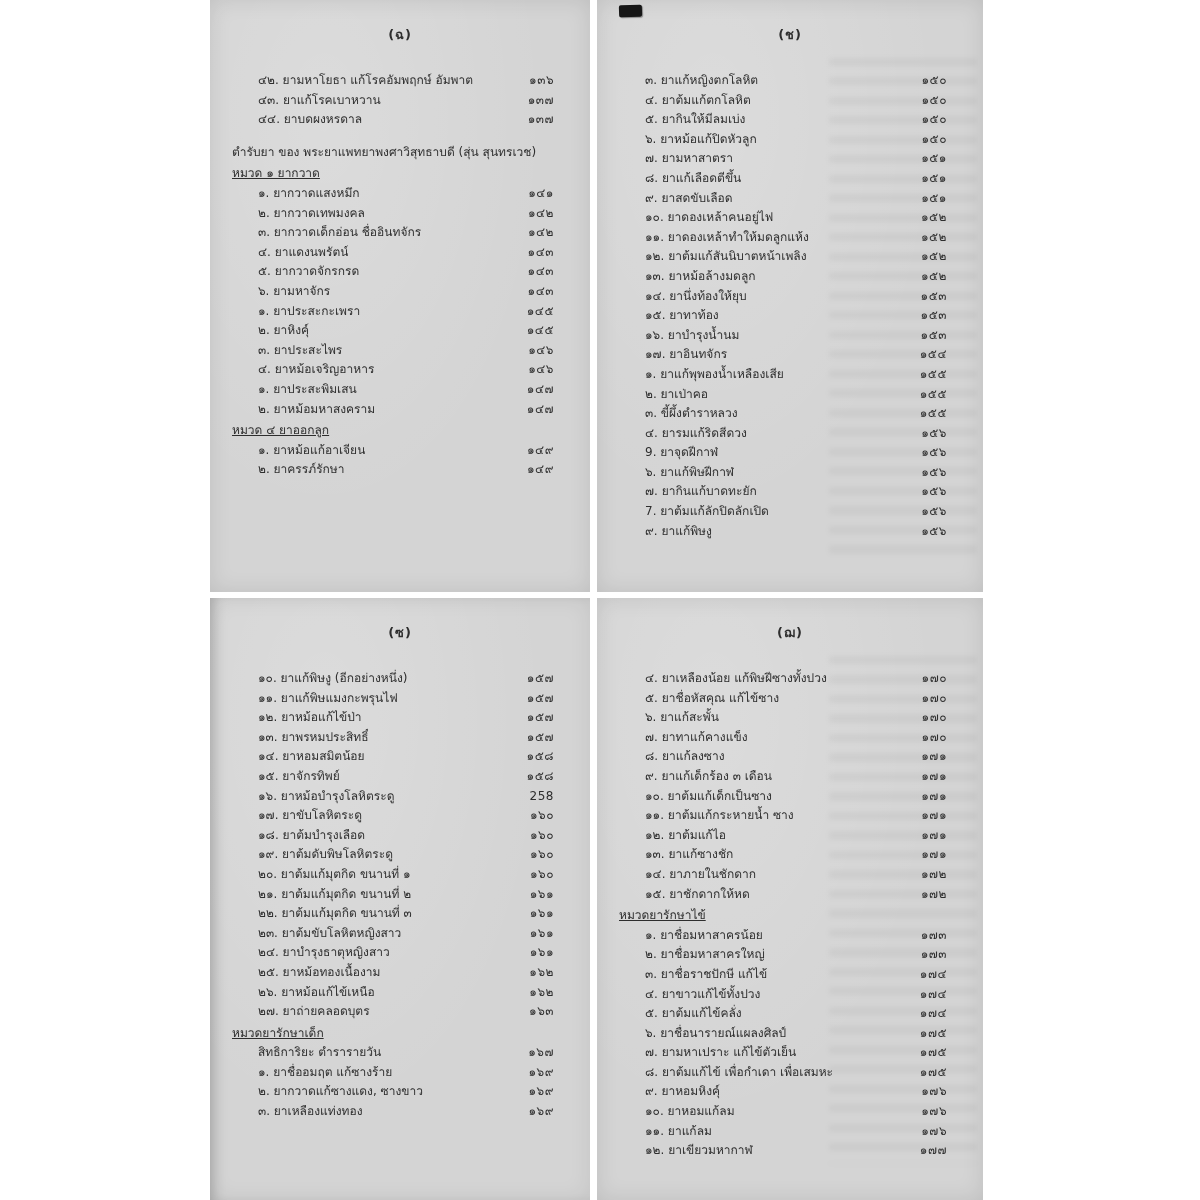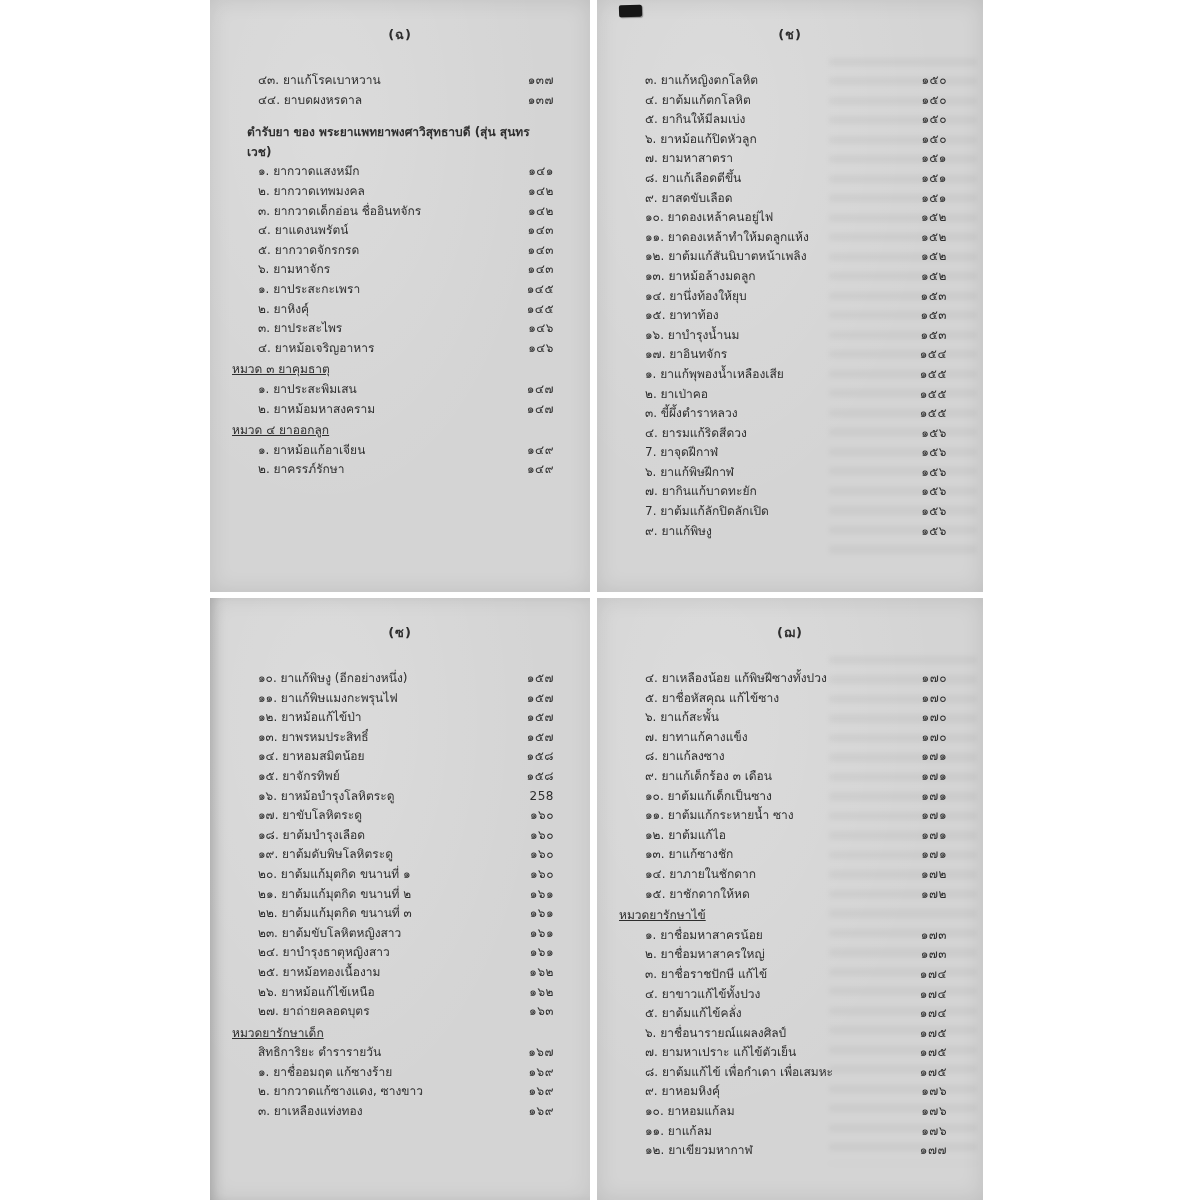--- a/index.html
+++ b/index.html
@@ -21,21 +21,21 @@
   .scan-bl{left:210px;top:598px;width:380px;height:602px;box-shadow:inset 10px 0 14px -8px rgba(0,0,0,0.22), inset 0 0 22px rgba(0,0,0,0.08);}
   .scan-br{left:597px;top:598px;width:386px;height:602px;}
   .page-label{
     text-align:center;margin-top:24px;font-weight:bold;font-size:13px;
     letter-spacing:1px;
   }
   .page-body{padding:26px 36px 0 22px;font-size:12px;line-height:19.6px;position:relative;z-index:2;}
   .row{display:flex;justify-content:space-between;align-items:baseline;}
   .row .entry-text{padding-left:26px;white-space:nowrap;overflow:hidden;}
   .row .entry-page{flex:0 0 auto;padding-left:8px;letter-spacing:0.5px;}
-  .section-title{font-weight:bold;margin-top:13px;margin-left:15px;}
+  .section-title{font-weight:normal;margin-top:13px;}
   .subsection-title{text-decoration:underline;margin-top:2px;}
   
   .ink-mark{
     position:absolute;left:22px;top:5px;width:23px;height:12px;
     background:#161616;border-radius:2px;transform:rotate(-2deg);
     box-shadow:1px 1px 1px rgba(0,0,0,0.35);z-index:3;
   }
   
   .bleed{
     position:absolute;top:58px;right:6px;width:148px;bottom:36px;z-index:1;
@@ -47,28 +47,33 @@
     opacity:0.55;
   }
 </style>
 </head>
 <body>
 
 <div class="scan scan-tl">
   <div class="page-label">(ฉ)</div>
   <div class="page-body">
       <div class="row">
+        <span class="entry-text">๔๒. ยามหาโยธา แก้โรคอัมพฤกษ์ อัมพาต</span>
+        <span class="entry-page">๑๓๖</span>
+      </div>
+      <div class="row">
         <span class="entry-text">๔๓. ยาแก้โรคเบาหวาน</span>
         <span class="entry-page">๑๓๗</span>
       </div>
       <div class="row">
         <span class="entry-text">๔๔. ยาบดผงหรดาล</span>
         <span class="entry-page">๑๓๗</span>
       </div>
       <div class="section-title">ตำรับยา ของ พระยาแพทยาพงศาวิสุทธาบดี (สุ่น สุนทรเวช)</div>
+      <div class="subsection-title">หมวด ๑ ยากวาด</div>
       <div class="row">
         <span class="entry-text">๑. ยากวาดแสงหมึก</span>
         <span class="entry-page">๑๔๑</span>
       </div>
       <div class="row">
         <span class="entry-text">๒. ยากวาดเทพมงคล</span>
         <span class="entry-page">๑๔๒</span>
       </div>
       <div class="row">
         <span class="entry-text">๓. ยากวาดเด็กอ่อน ชื่ออินทจักร</span>
@@ -95,21 +100,20 @@
         <span class="entry-page">๑๔๕</span>
       </div>
       <div class="row">
         <span class="entry-text">๓. ยาประสะไพร</span>
         <span class="entry-page">๑๔๖</span>
       </div>
       <div class="row">
         <span class="entry-text">๔. ยาหม้อเจริญอาหาร</span>
         <span class="entry-page">๑๔๖</span>
       </div>
-      <div class="subsection-title">หมวด ๓ ยาคุมธาตุ</div>
       <div class="row">
         <span class="entry-text">๑. ยาประสะพิมเสน</span>
         <span class="entry-page">๑๔๗</span>
       </div>
       <div class="row">
         <span class="entry-text">๒. ยาหม้อมหาสงคราม</span>
         <span class="entry-page">๑๔๗</span>
       </div>
       <div class="subsection-title">หมวด ๔ ยาออกลูก</div>
       <div class="row">
@@ -198,21 +202,21 @@
       </div>
       <div class="row">
         <span class="entry-text">๓. ขี้ผึ้งตำราหลวง</span>
         <span class="entry-page">๑๕๕</span>
       </div>
       <div class="row">
         <span class="entry-text">๔. ยารมแก้ริดสีดวง</span>
         <span class="entry-page">๑๕๖</span>
       </div>
       <div class="row">
-        <span class="entry-text">7. ยาจุดฝีกาฬ</span>
+        <span class="entry-text">9. ยาจุดฝีกาฬ</span>
         <span class="entry-page">๑๕๖</span>
       </div>
       <div class="row">
         <span class="entry-text">๖. ยาแก้พิษฝีกาฬ</span>
         <span class="entry-page">๑๕๖</span>
       </div>
       <div class="row">
         <span class="entry-text">๗. ยากินแก้บาดทะยัก</span>
         <span class="entry-page">๑๕๖</span>
       </div>

